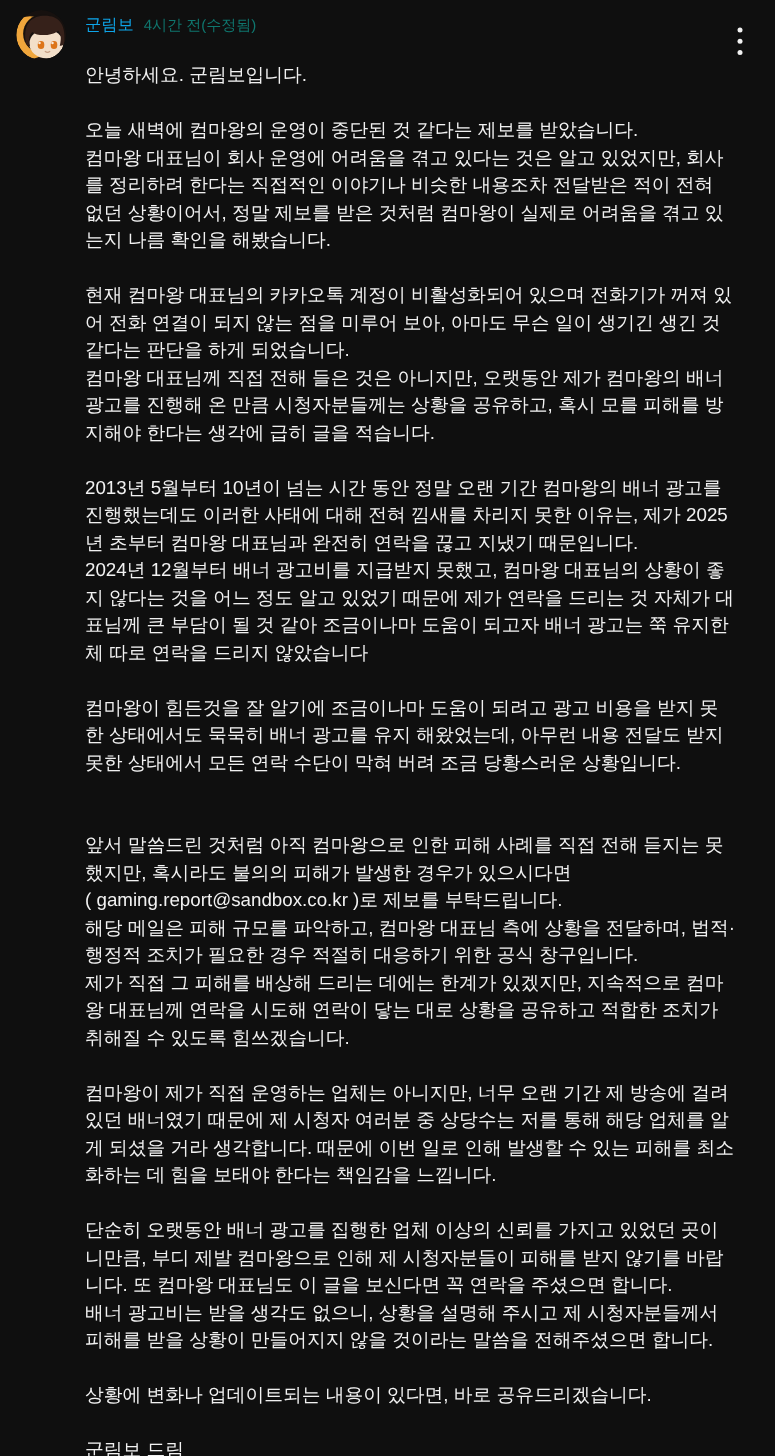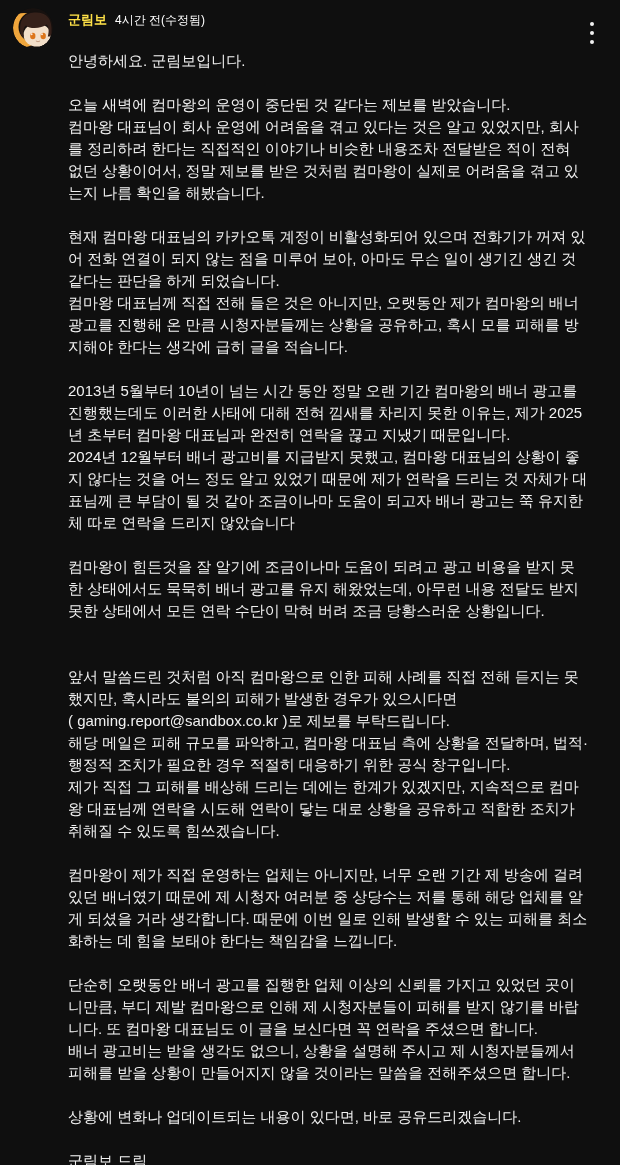--- a/index.html
+++ b/index.html
@@ -39,28 +39,28 @@
   }
   .header-row {
     display: flex;
     align-items: baseline;
     gap: 8px;
     margin-top: 3px;
     line-height: 18px;
   }
   .author {
     font-size: 13px;
-    font-weight: 700;
-    color: #fde047;
+    font-weight: 400;
+    color: #0ea5e9;
     cursor: pointer;
     white-space: nowrap;
   }
   .timestamp {
     font-size: 12px;
-    color: #ffffff;
+    color: #0f766e;
     cursor: pointer;
     white-space: nowrap;
   }
   .body-text {
     margin-top: 21px;
     font-size: 15px;
     line-height: 22px;
     font-weight: 500;
     color: #f1f1f1;
     white-space: pre-wrap;

